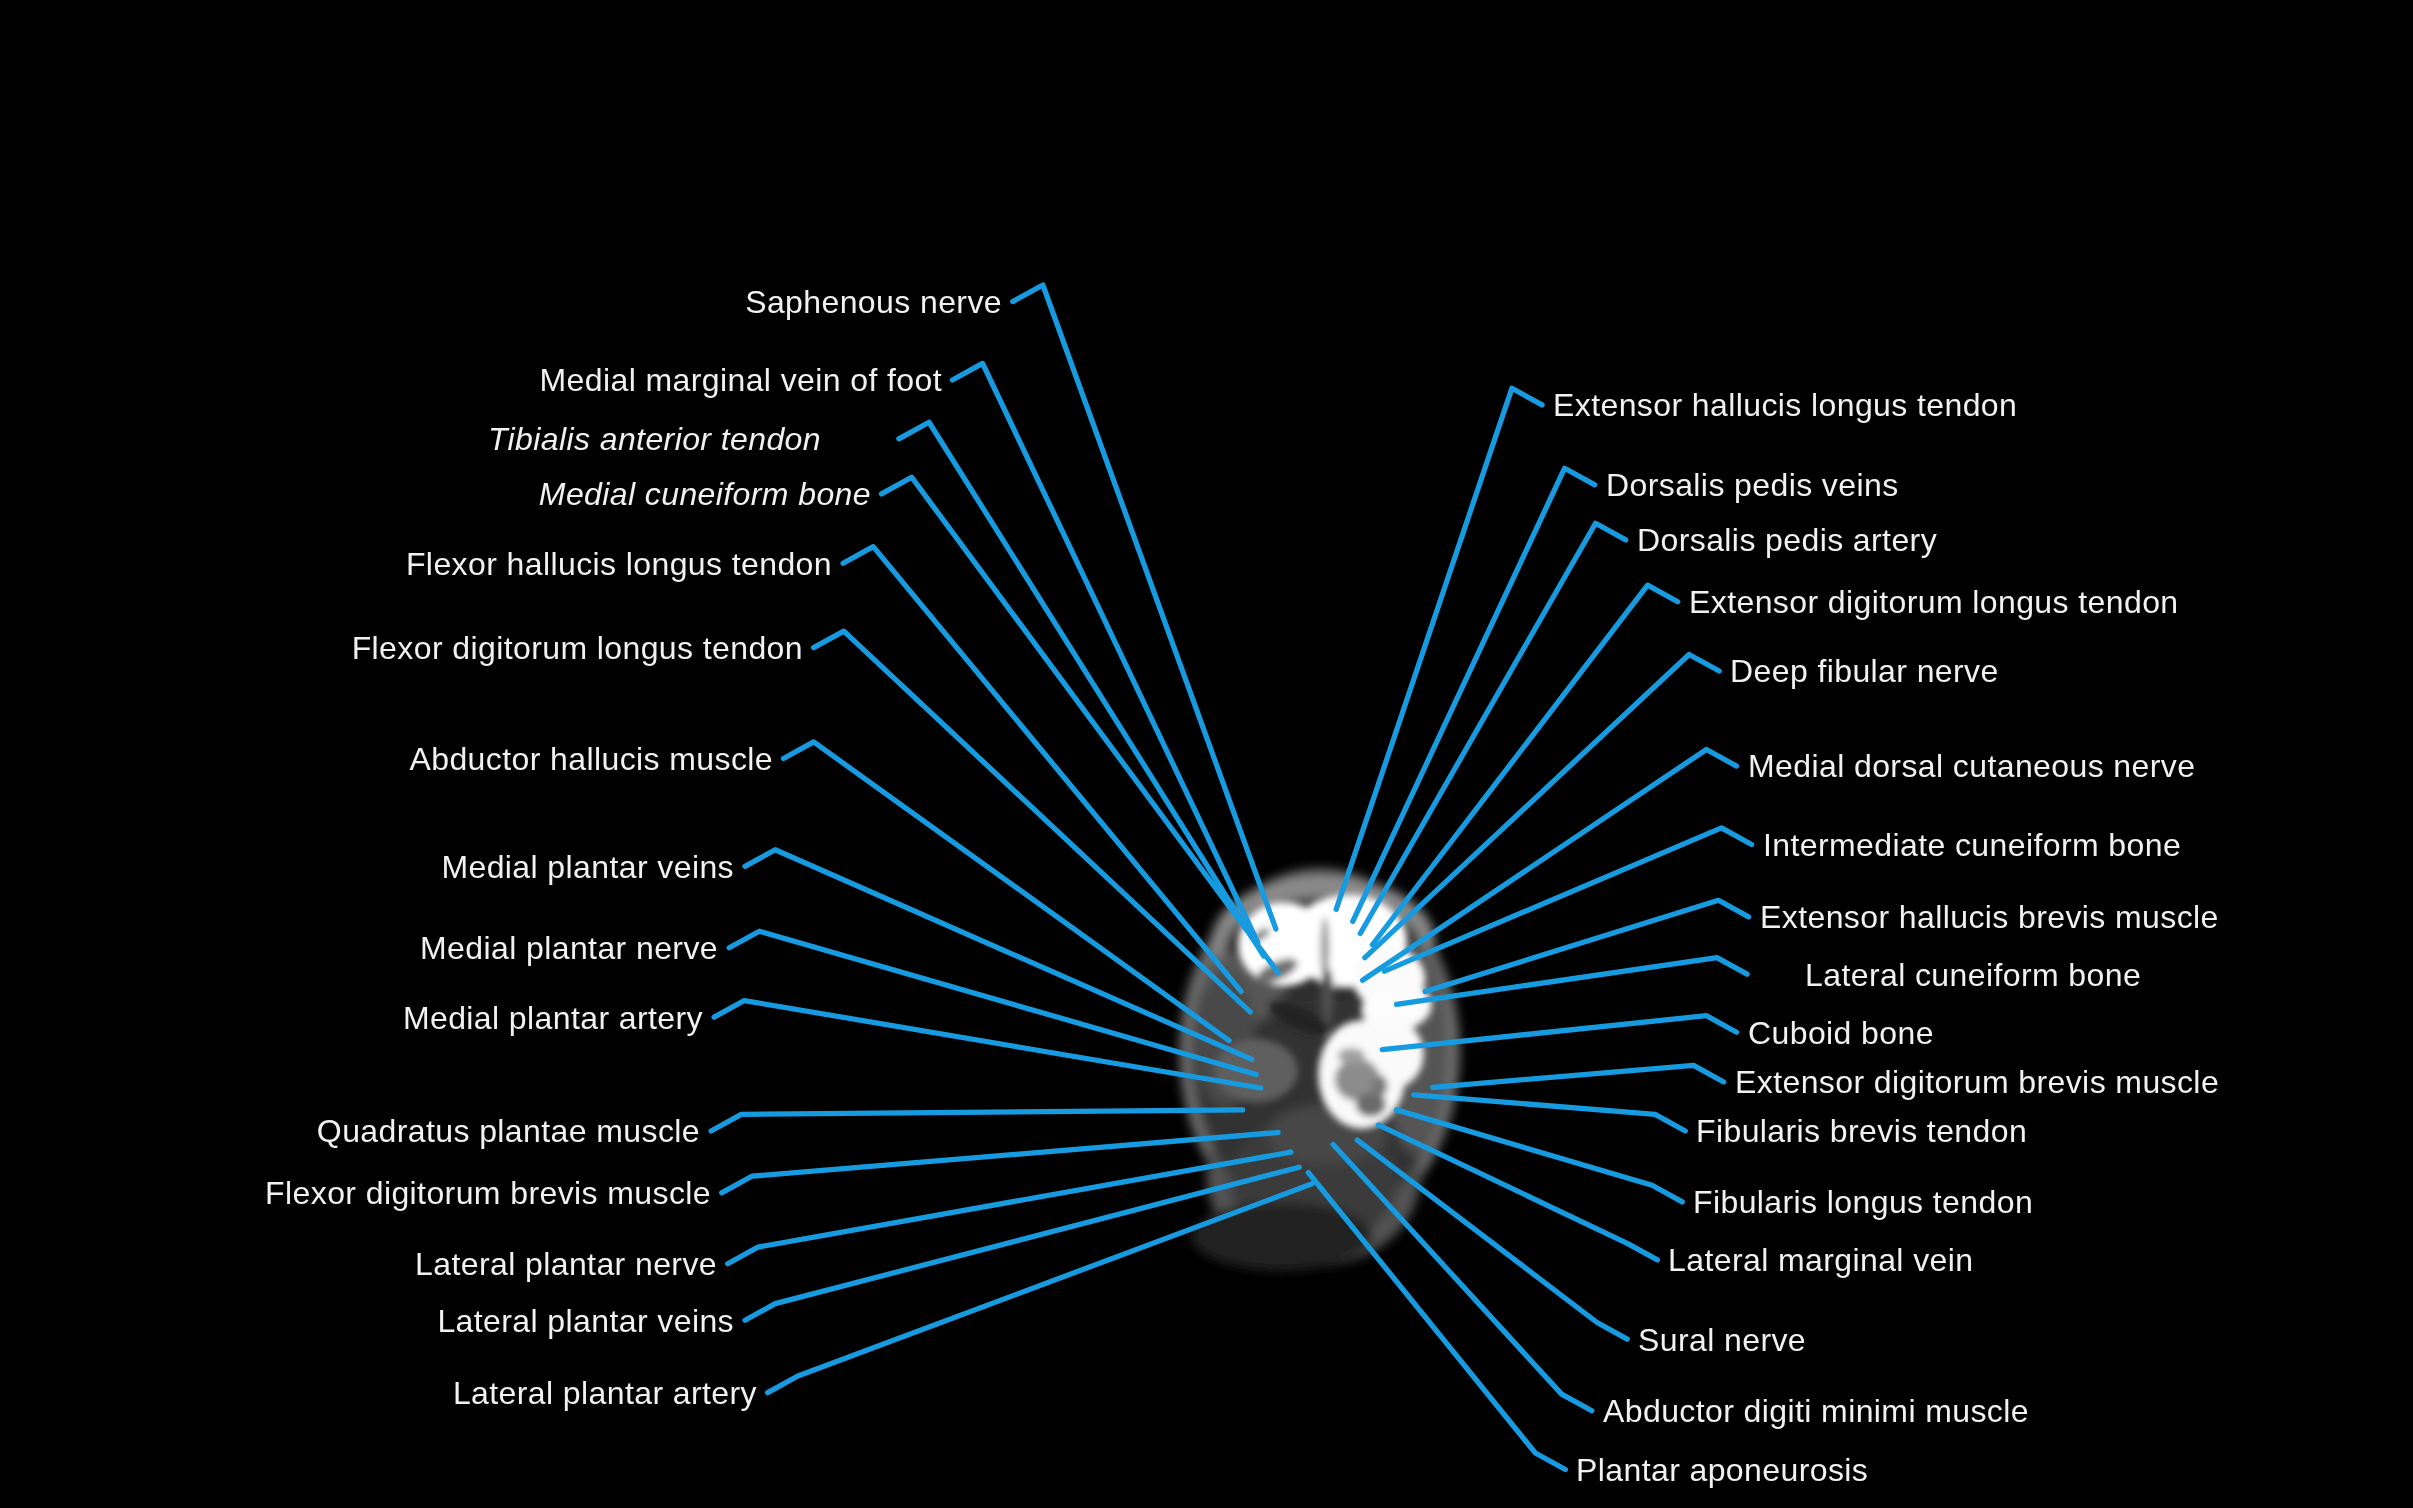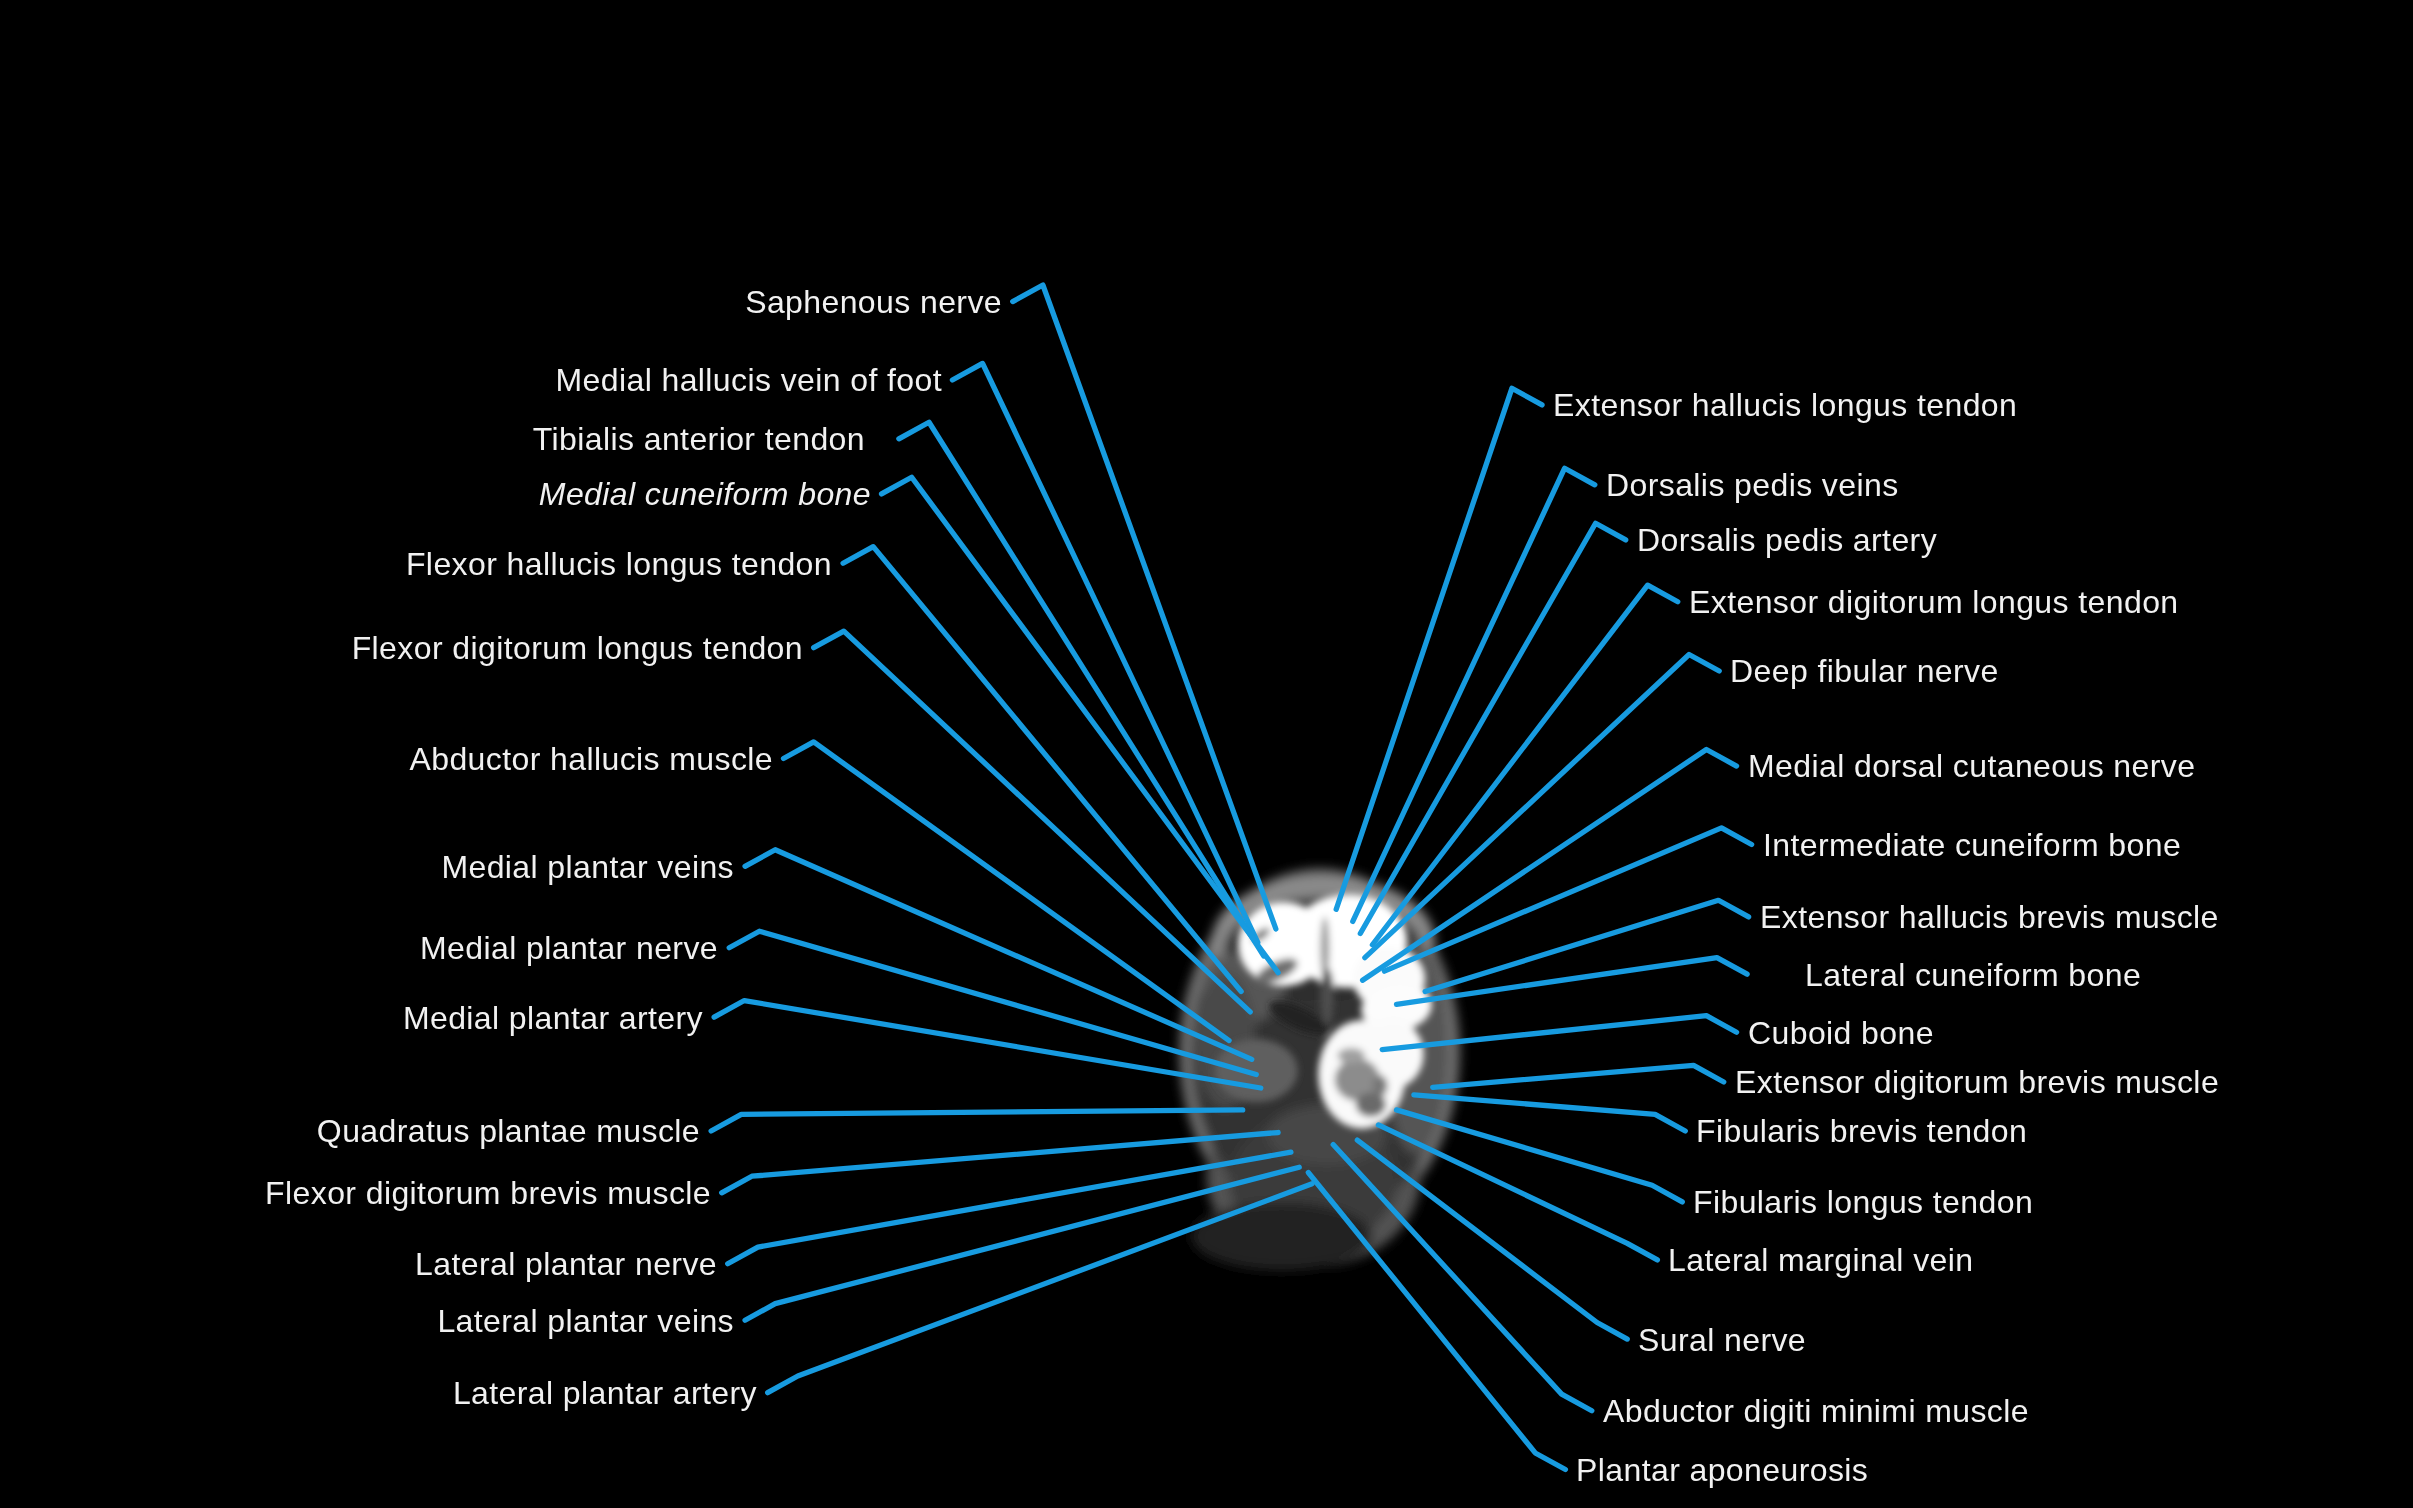--- a/index.html
+++ b/index.html
@@ -90,22 +90,22 @@
         <polyline points="2231,1594 2191,1572 1852,1472"></polyline>
         <polyline points="2198,1671 2158,1649 1828,1492"></polyline>
         <polyline points="2158,1776 2118,1754 1800,1512"></polyline>
         <polyline points="2111,1871 2071,1849 1768,1518"></polyline>
         <polyline points="2076,1949 2036,1927 1735,1555"></polyline>
       </g>
   </svg>
 
   <div id="labels-layer">
       <div class="anat-label left" style="top: 283px; right: 1411px;">Saphenous nerve</div>
-      <div class="anat-label left" style="top: 361px; right: 1471px;">Medial hallucis vein of foot</div>
-      <div class="anat-label left" style="top: 420px; right: 1548px;">Tibialis anterior tendon</div>
+      <div class="anat-label left" style="top: 361px; right: 1471px;">Medial marginal vein of foot</div>
+      <div class="anat-label left" style="top: 420px; right: 1592px; font-style: italic;">Tibialis anterior tendon</div>
       <div class="anat-label left" style="top: 475px; right: 1542px; font-style: italic;">Medial cuneiform bone</div>
       <div class="anat-label left" style="top: 545px; right: 1581px; text-align: right;">Flexor hallucis longus tendon</div>
       <div class="anat-label left" style="top: 629px; right: 1610px;">Flexor digitorum longus tendon</div>
       <div class="anat-label left" style="top: 740px; right: 1640px;">Abductor hallucis muscle</div>
       <div class="anat-label left" style="top: 848px; right: 1679px;">Medial plantar veins</div>
       <div class="anat-label left" style="top: 929px; right: 1695px;">Medial plantar nerve</div>
       <div class="anat-label left" style="top: 999px; right: 1710px;">Medial plantar artery</div>
       <div class="anat-label left" style="top: 1112px; right: 1713px;">Quadratus plantae muscle</div>
       <div class="anat-label left" style="top: 1174px; right: 1702px;">Flexor digitorum brevis muscle</div>
       <div class="anat-label left" style="top: 1245px; right: 1696px;">Lateral plantar nerve</div>

